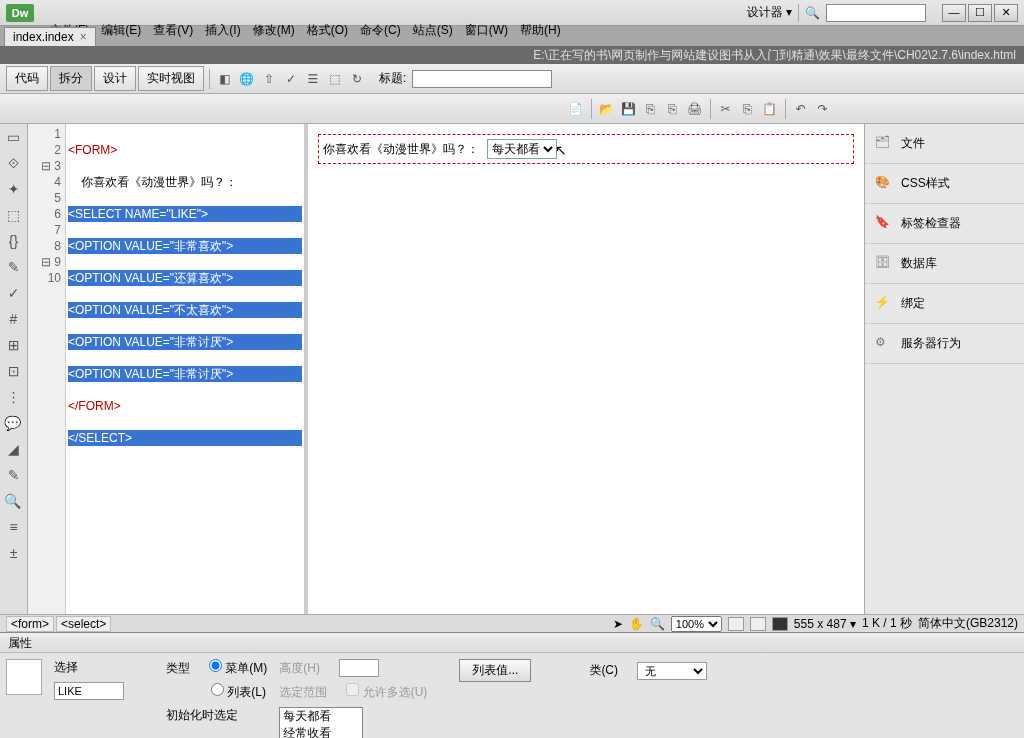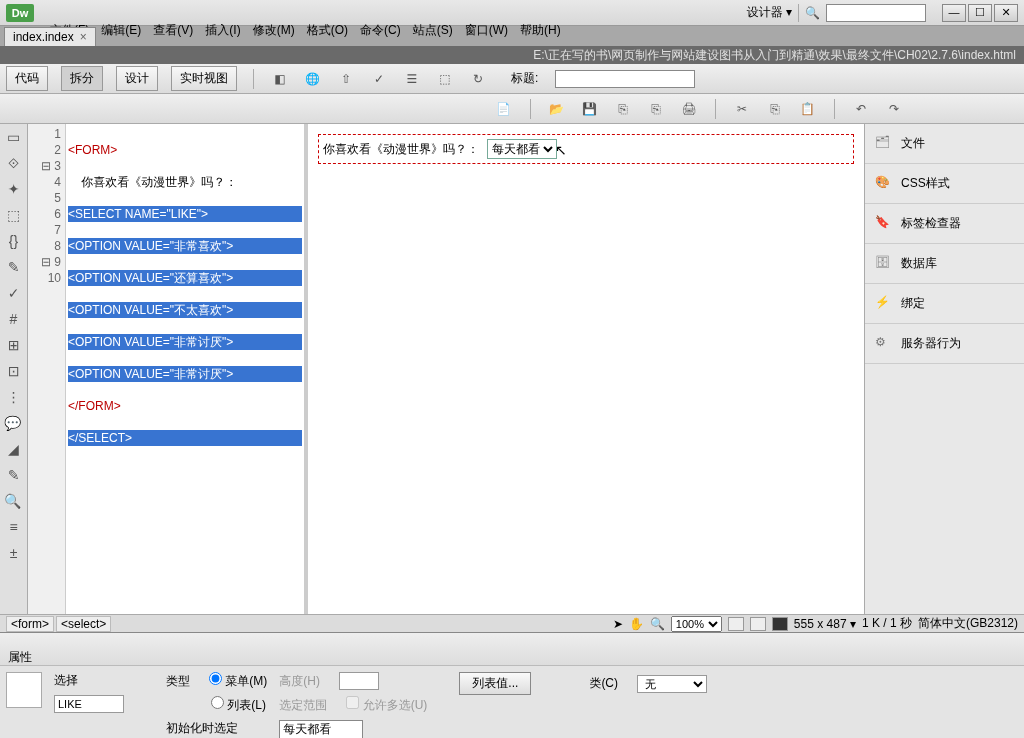--- a/index.html
+++ b/index.html
@@ -9,21 +9,21 @@
 .menu-item { padding:0 6px; cursor:pointer;margin-top:36px; }
 .menubar-right { margin-left:auto; display:flex; align-items:center; gap:6px; }
 .search-box { width:100px; height:18px; border:1px solid #888; background:#fff; }
 .win-controls { display:flex; gap:2px; margin-left:10px; }
 .win-btn { width:24px; height:18px; background:linear-gradient(#f0f0f0,#d0d0d0); border:1px solid #888; text-align:center; line-height:14px; cursor:pointer; font-size:11px; }
 .tabbar { height:20px; background:#a8a8a8; display:flex; align-items:center; padding-left:4px; }
 .tab { background:#e8e8e8; padding:2px 8px; border:1px solid #888; border-bottom:none; display:flex; align-items:center; gap:6px; }
 .tab-close { cursor:pointer; color:#666; }
 .pathbar { height:18px; background:#6a6a6a; color:#e0e0e0; font-size:11px; padding:2px 8px; display:flex; align-items:center; }
 .pathbar span { margin-left:auto; }
-.toolbar1, .toolbar2 { height:30px; background:linear-gradient(#f0f0f0,#dcdcdc); display:flex; align-items:center; padding:0 6px; gap:13px; border-bottom:1px solid #aaa; }
+.toolbar1, .toolbar2 { height:30px; background:linear-gradient(#f0f0f0,#dcdcdc); display:flex; align-items:center; padding:0 6px; gap:2px; border-bottom:1px solid #aaa; }
 .view-btn { padding:3px 8px; background:linear-gradient(#f8f8f8,#e0e0e0); border:1px solid #999; cursor:pointer; }
 .view-btn.active { background:#d0d0d0; }
 .tool-icon { width:20px; height:20px; display:inline-flex; align-items:center; justify-content:center; cursor:pointer; color:#555; }
 .tool-sep { width:1px; height:20px; background:#aaa; margin:0 3px; }
 .title-label { margin-left:10px; }
 .title-input { width:140px; height:18px; border:1px solid #888; background:#fff; margin-left:4px; }
 .main { display:flex; height:490px; }
 .left-tools { width:28px; background:#e0e0e0; border-right:1px solid #aaa; display:flex; flex-direction:column; align-items:center; padding-top:4px; gap:8px; }
 .lt-icon { width:18px; height:18px; cursor:pointer; color:#555; display:flex; align-items:center; justify-content:center; font-size:14px; }
 .code-pane { width:280px; background:#fff; border-right:4px solid #ccc; display:flex; }
@@ -38,21 +38,21 @@
 .select-field { border:1px solid #7a9; background:#fff; height:20px; font-size:12px; }
 .right-panel { width:160px; background:#e8e8e8; border-left:1px solid #aaa; }
 .rp-item { height:40px; border-bottom:1px solid #ccc; display:flex; align-items:center; padding:0 10px; gap:8px; cursor:pointer; }
 .rp-icon { width:18px; height:18px; color:#777; }
 .tag-path { height:18px; background:#dcdcdc; border-top:1px solid #aaa; display:flex; align-items:center; padding:0 6px; font-size:11px; gap:2px; }
 .tag-path-item { background:#eee; border:1px solid #bbb; padding:0 4px; cursor:pointer; }
 .status-right { margin-left:auto; display:flex; gap:6px; align-items:center; }
 .zoom-sel { font-size:11px; }
 .status-btn { width:16px; height:14px; border:1px solid #999; background:#eee; }
 .properties { height:120px; background:#e4e4e4; border-top:1px solid #888; }
-.prop-header { height:20px; background:linear-gradient(#eee,#ddd); padding:16px 8px; border-bottom:1px solid #bbb; }
+.prop-header { height:20px; background:linear-gradient(#eee,#ddd); padding:2px 8px; border-bottom:1px solid #bbb; }
 .prop-body { display:flex; padding:6px; gap:12px; }
 .prop-icon { width:36px; height:36px; background:#fff; border:1px solid #aaa; }
 .prop-col { display:flex; flex-direction:column; gap:6px; }
 .prop-row { display:flex; align-items:center; gap:19px; }
 .prop-input { height:18px; border:1px solid #999; background:#fff; padding:0 3px; font-size:11px; }
 .prop-btn { padding:2px 12px; background:linear-gradient(#fafafa,#ddd); border:1px solid #888; cursor:pointer; }
 .prop-list { width:84px; height:46px; border:1px solid #888; background:#fff; font-size:11px; overflow:hidden; }
 .prop-list div { padding:0 3px; }
 .dim { color:#999; }
 .cursor-arrow { position:absolute; left:247px; top:18px; font-size:14px; color:#000; pointer-events:none; }

